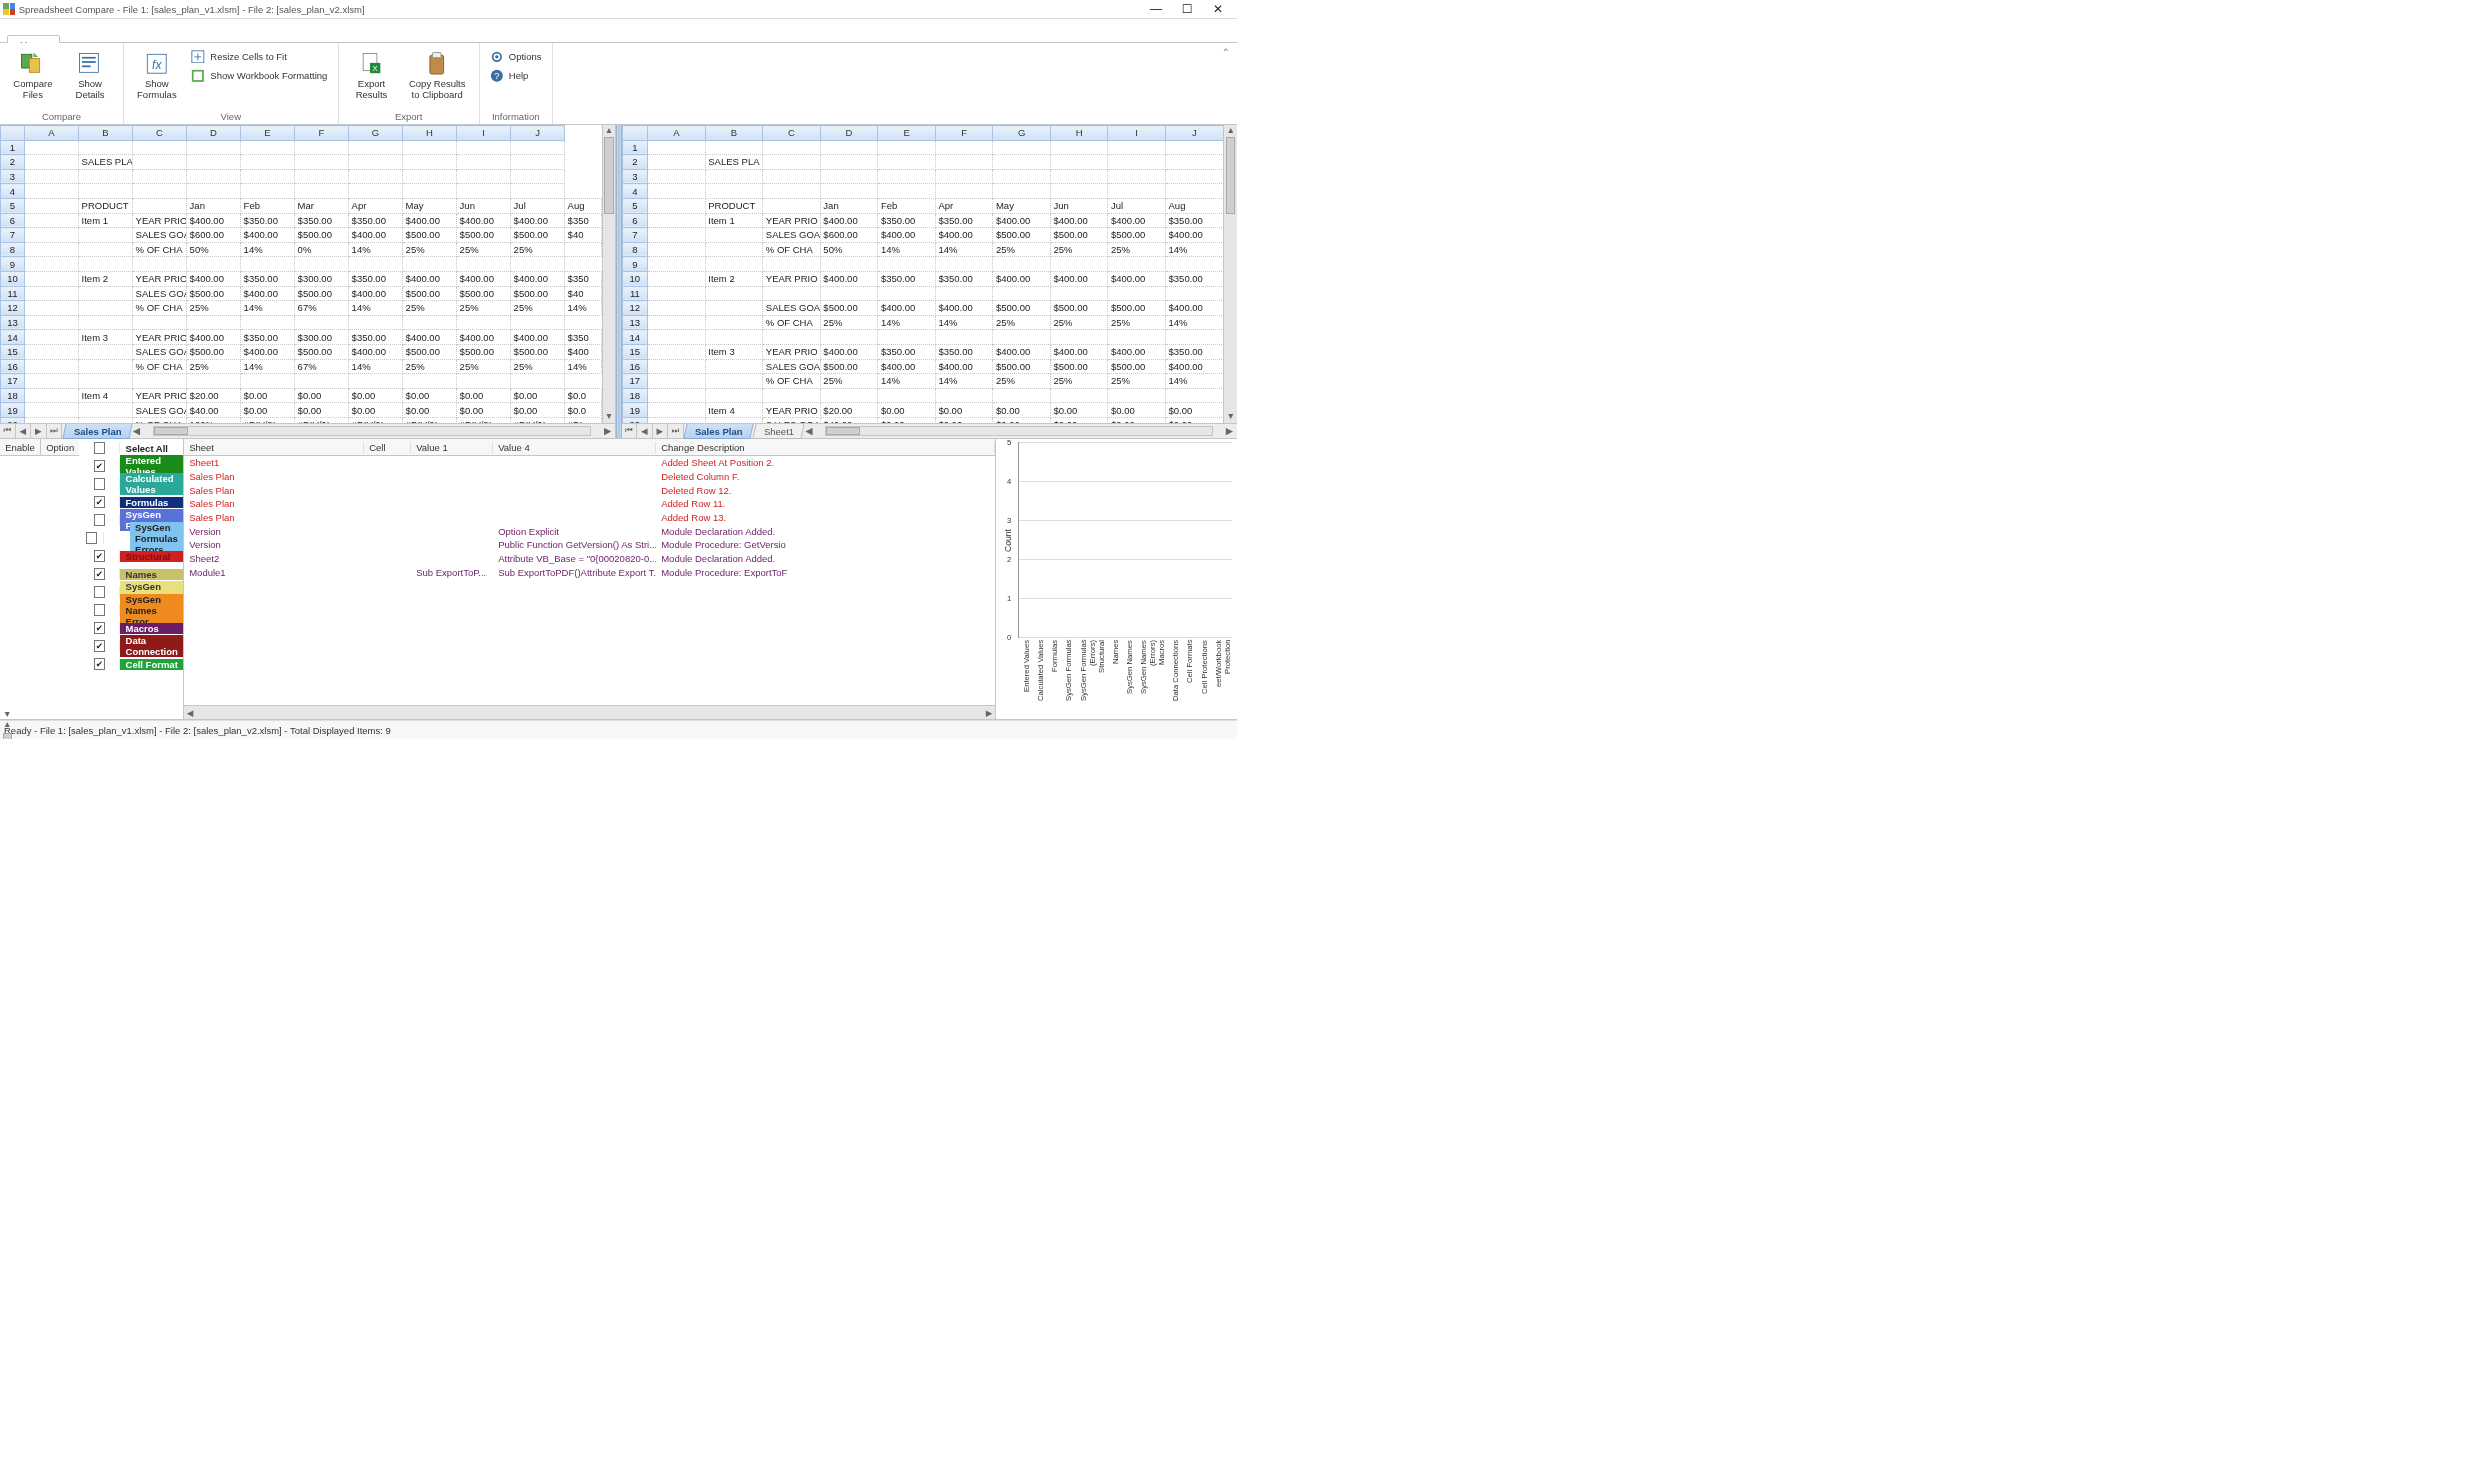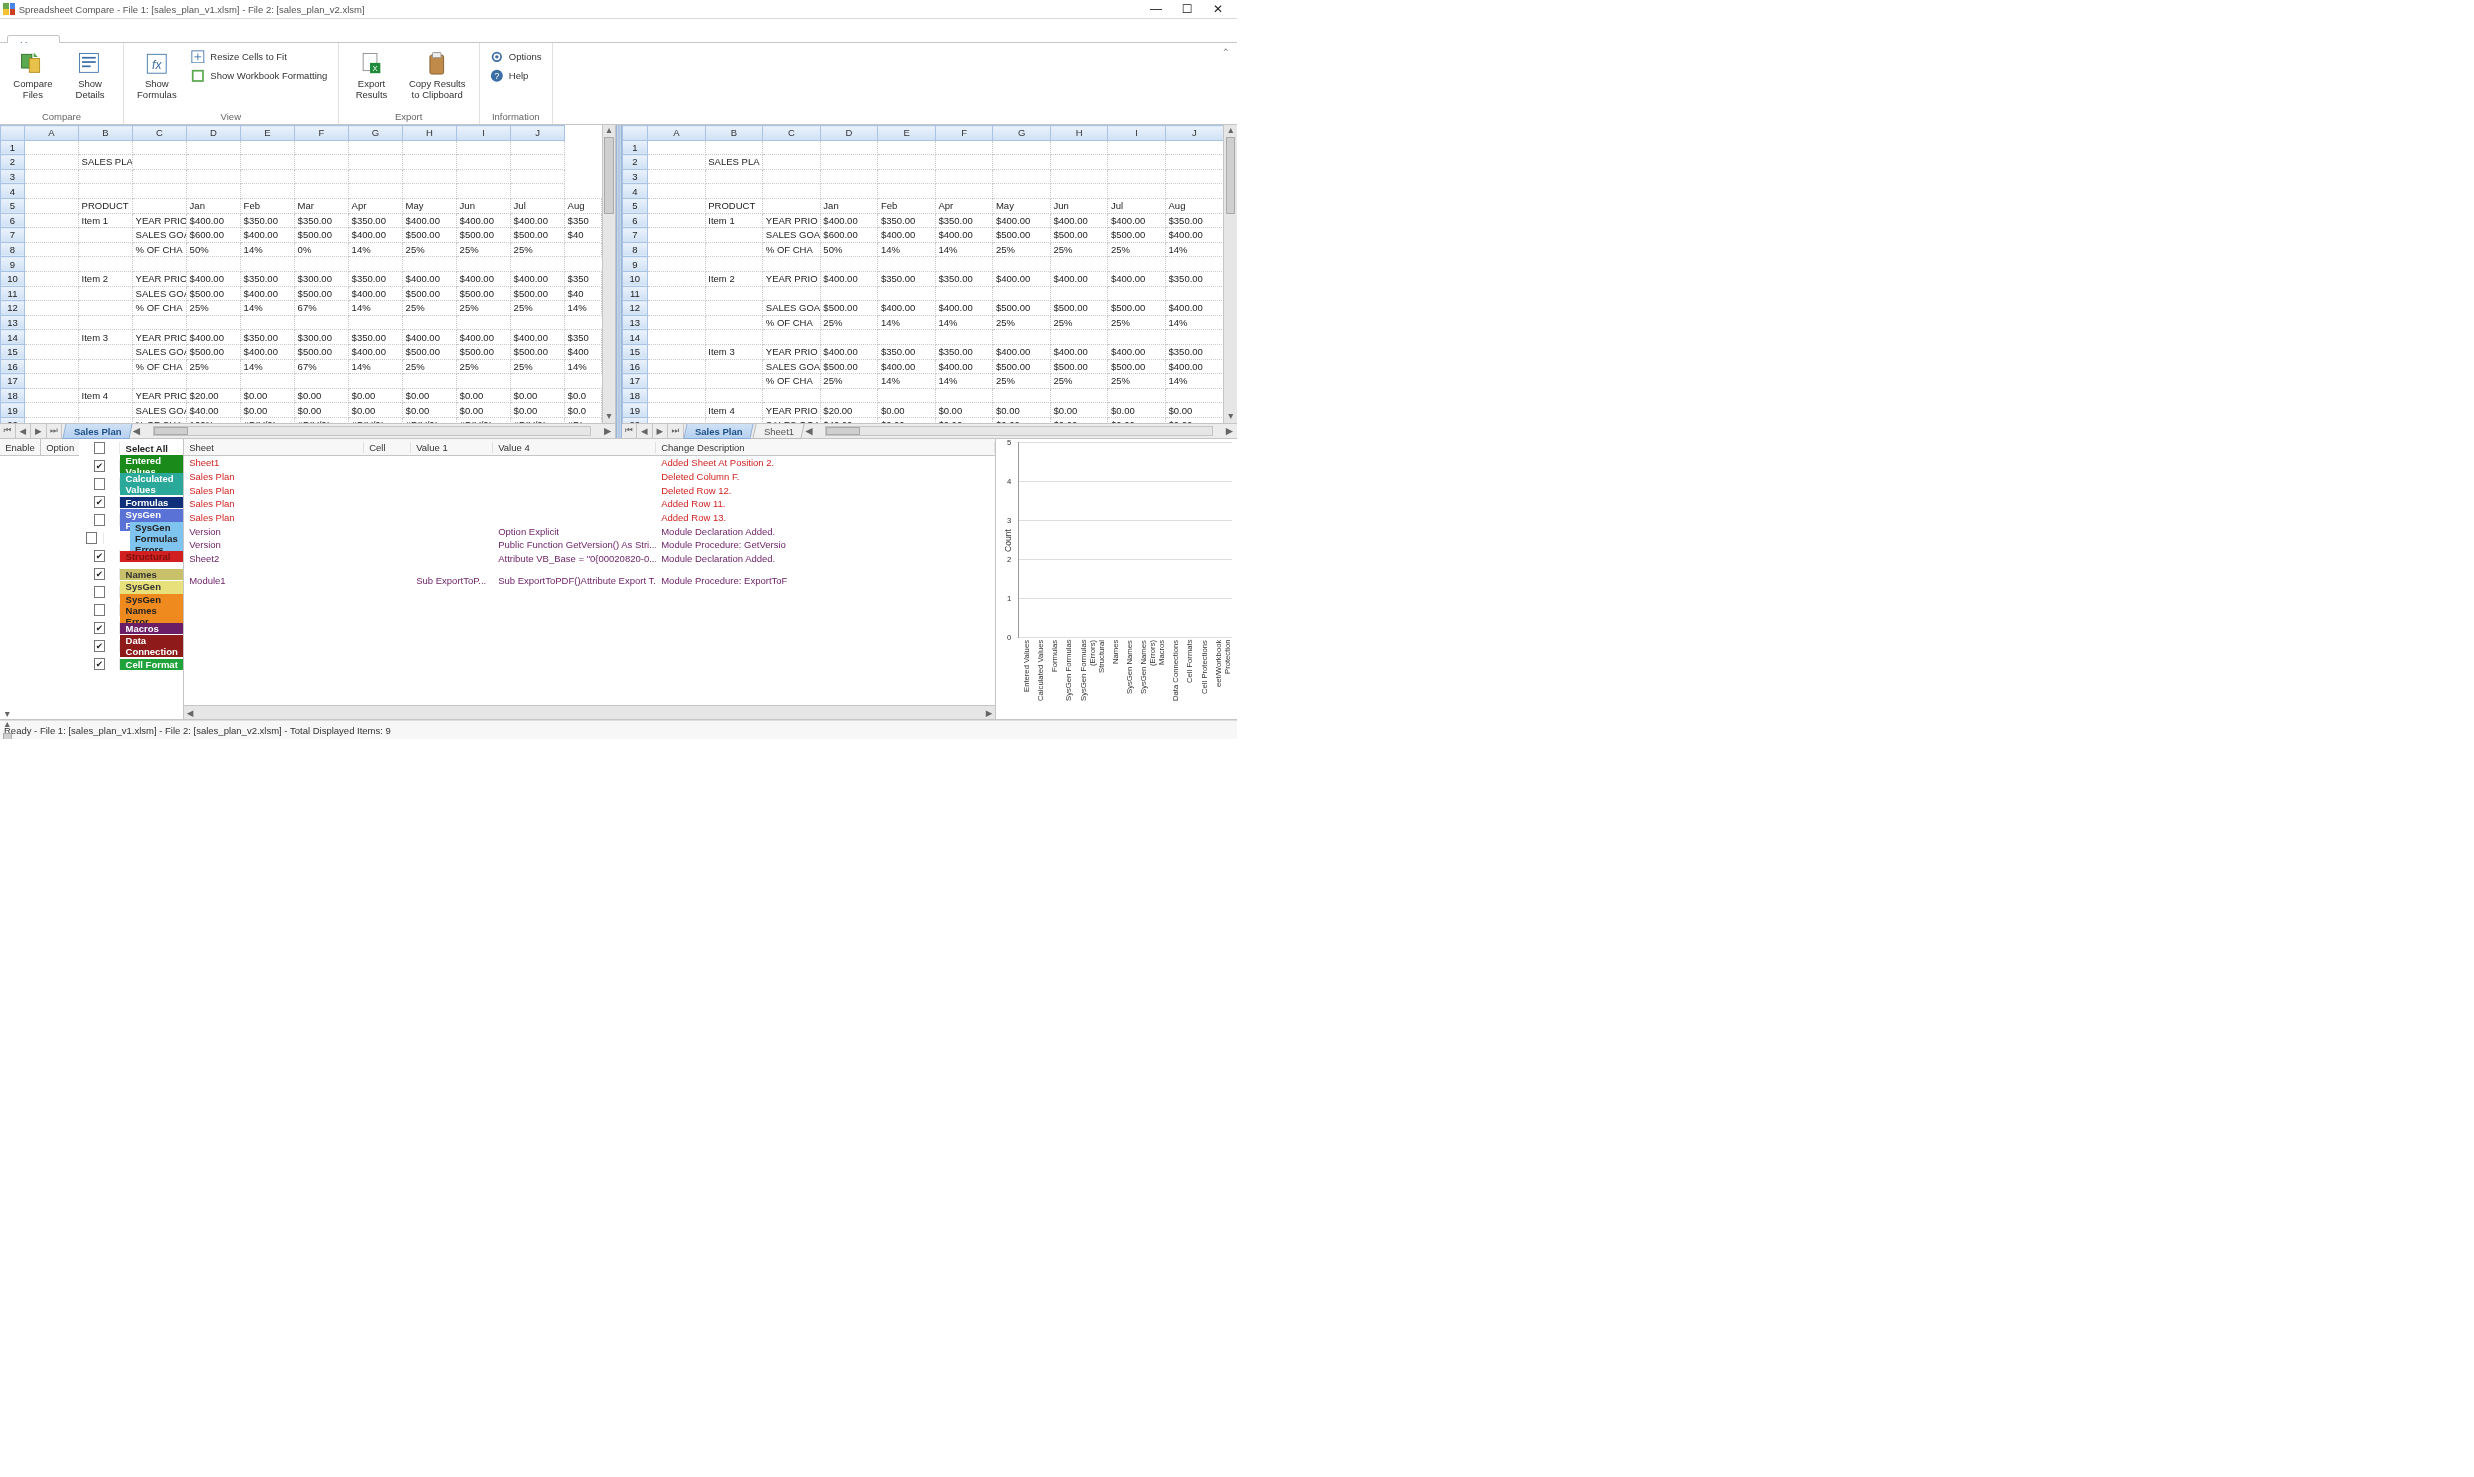--- a/index.html
+++ b/index.html
@@ -1158,21 +1158,21 @@
           <div class="rc-v2">Public Function GetVersion() As Stri...</div>
           <div class="rc-desc">Module Procedure: GetVersio</div>
         </div>
         <div class="res-row" style="color: rgb(107, 30, 102);">
           <div class="rc-sheet">Sheet2</div>
           <div class="rc-cell"></div>
           <div class="rc-v1"></div>
           <div class="rc-v2">Attribute VB_Base = "0{00020820-0...</div>
           <div class="rc-desc">Module Declaration Added.</div>
         </div>
-        <div class="res-row" style="color: rgb(107, 30, 102); margin-top: 8px;">
+        <div class="res-row" style="color: rgb(107, 30, 102);">
           <div class="rc-sheet">Module1</div>
           <div class="rc-cell"></div>
           <div class="rc-v1">Sub ExportToP...</div>
           <div class="rc-v2">Sub ExportToPDF()Attribute Export T...</div>
           <div class="rc-desc">Module Procedure: ExportToF</div>
         </div>
       </div>
     <div class="hscroll-only">
       <div class="arr">◀</div>
         <div class="track"></div>

